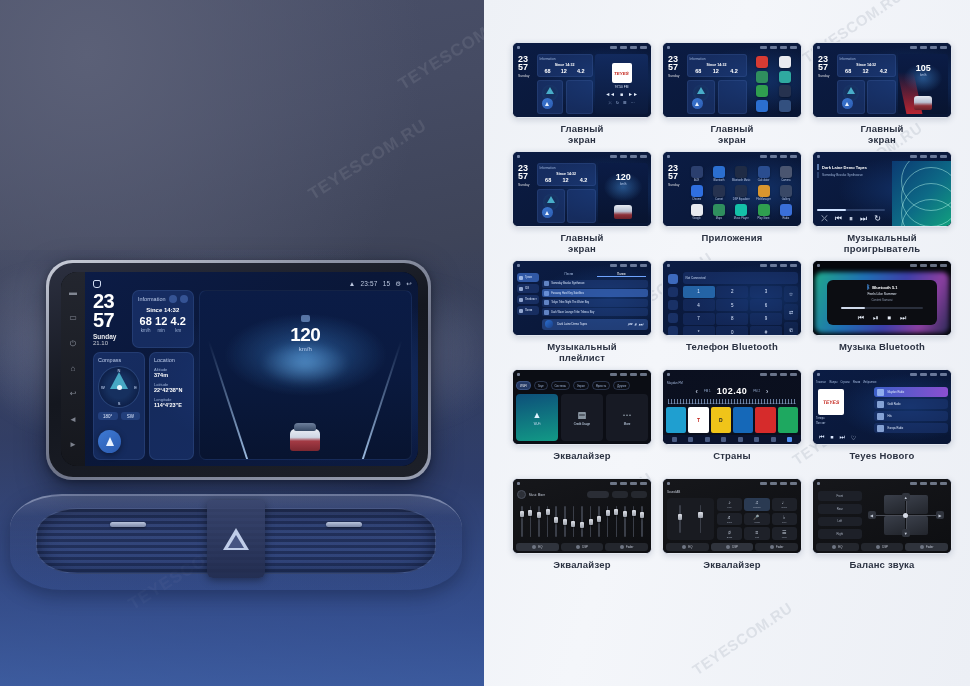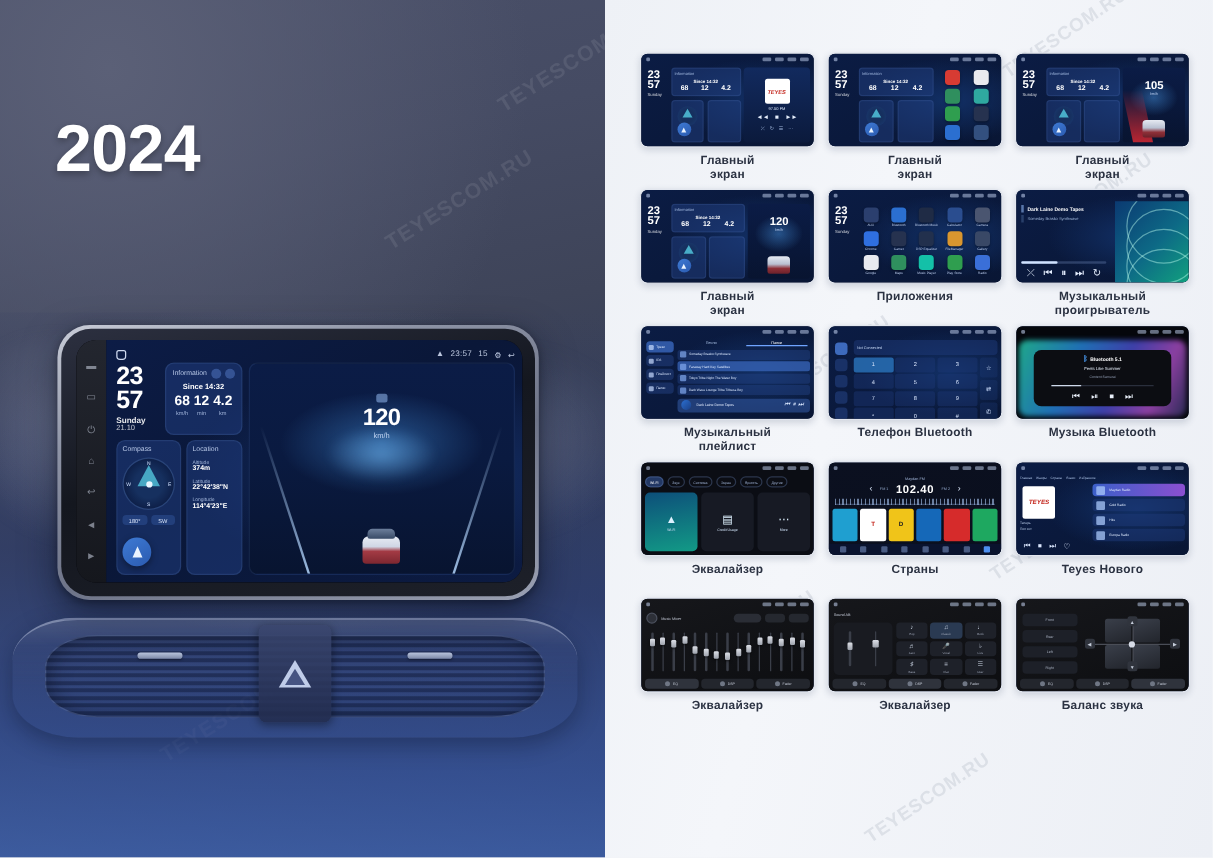--- a/index.html
+++ b/index.html
@@ -400,21 +400,21 @@
   .set-tabs{display:flex;gap:3px;padding:2px 3px;}
   .set-tabs .t{font-size:2.8px;color:#9fb3d6;border:1px solid rgba(120,150,210,.3);border-radius:5px;padding:1.5px 3px;}
   .set-tabs .t.act{color:#fff;background:rgba(60,100,180,.5);}
   .set-cards{flex:1;display:flex;gap:3px;padding:2px 3px 3px;}
   .set-cards .c{flex:1;border-radius:4px;background:rgba(26,30,40,.8);display:flex;flex-direction:column;align-items:center;justify-content:center;gap:2px;}
   .set-cards .c.on{background:linear-gradient(170deg,#0d4f7a,#129a86);}
   .set-cards .c .ic{font-size:9px;color:#dff2ff;}
   .set-cards .c .nm{font-size:2.8px;color:#cfe0f5;}
 
   
-  .rd-top{padding:2px 4px;text-align:center;}
+  .rd-top{padding:2px 4px;}
   .rd-st{font-size:3px;color:#9fb3d6;}
   .rd-fr{display:flex;align-items:center;justify-content:center;gap:6px;margin-top:1px;}
   .rd-fr .ar{color:#dbe7fa;font-size:7px;}
   .rd-fr .fq{font-size:9px;color:#fff;font-weight:700;letter-spacing:.5px;}
   .rd-fr .sm{font-size:3px;color:#93a8cc;}
   .rd-scale{height:5px;margin:1px 5px;border-bottom:1px solid rgba(150,180,230,.35);
     background:repeating-linear-gradient(90deg, rgba(170,200,245,.6) 0 1px, transparent 1px 3px);}
   .rd-presets{flex:1;display:grid;grid-template-columns:repeat(6,1fr);gap:2px;padding:2px 3px;}
   .rd-presets .p{border-radius:2px;display:flex;align-items:center;justify-content:center;font-size:5px;font-weight:700;color:#fff;}
   .rd-bar{height:9px;display:flex;align-items:center;justify-content:space-around;padding:0 3px;background:rgba(10,22,52,.7);}
@@ -506,21 +506,20 @@
 <div id="root">
 
   <section class="hero">
 
     <div class="hero-wm" style="left:300px;top:150px;">TEYESCOM.RU</div>
     <div class="hero-wm" style="left:120px;top:560px;">TEYESCOM.RU</div>
     <div class="hero-wm" style="left:390px;top:40px;">TEYESCOM.RU</div>
 
 
     <div class="hero-title">
-      <div class="yr">2024</div>
     </div>
 
     <div class="dash">
       <div class="dash-bg"></div>
       <div class="dash-sweep"></div>
       <div class="dash-sweep2"></div>
 
       <div class="hu-outer">
        <div class="hu-mid">
         <div class="hu-inner">

